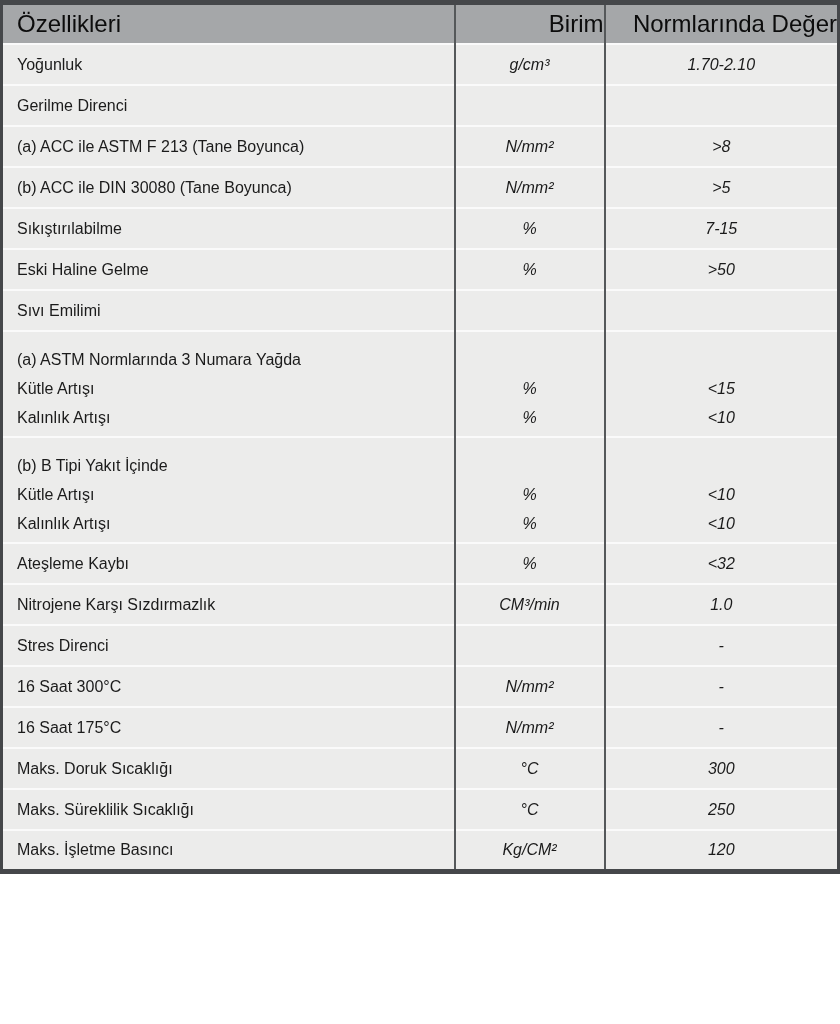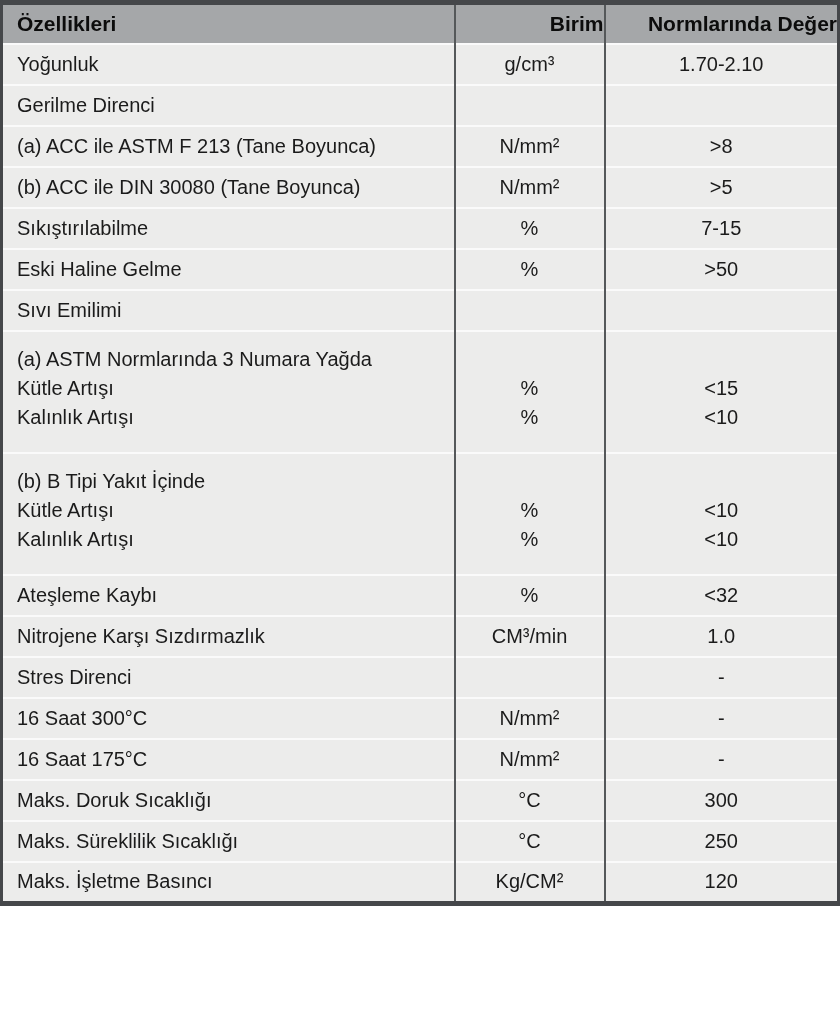--- a/index.html
+++ b/index.html
@@ -23,50 +23,50 @@
     border-bottom-width: 5px;
     box-sizing: border-box;
   }
   col.c-property { width: 453px; }
   col.c-unit     { width: 150px; }
   col.c-value    { width: 234px; }
 
   thead th {
     background: var(--header-bg, #a5a7a9);
     height: 38px;
-    font-size: 21px;
-    font-weight: bold;
+    font-size: 24px;
+    font-weight: normal;
     color: var(--header-text, #0c0c0c);
     border-left: 2px solid var(--col-divider, #55585a);
     vertical-align: middle;
     padding: 0;
   }
   thead th:first-child { border-left: none; }
   thead th.col-property { text-align: left; padding-left: 14px; }
   thead th.col-unit, thead th.col-value { text-align: right; }
 
   tbody td {
     background: var(--row-bg, #ececeb);
-    font-size: 20px;
+    font-size: 16px;
     color: var(--body-text, #1b1b1b);
     border-left: 2px solid var(--col-divider, #55585a);
     border-top: 2px solid var(--row-separator, #fafafa);
     vertical-align: middle;
     padding: 0;
   }
   tbody td:first-child { border-left: none; }
   tbody tr { height: 41px; }
   tbody tr.tall { height: auto; }
   tbody tr.tall td {
     vertical-align: top;
     padding-top: 13px;
-    padding-bottom: 20px;
+    padding-bottom: 4px;
   }
   td.col-property { text-align: left; padding-left: 14px; }
-  td.col-unit, td.col-value { text-align: center; }
+  td.col-unit, td.col-value { text-align: center; font-style: italic; }
   .line {
     line-height: 29px;
     min-height: 29px;
     white-space: nowrap;
   }
 </style>
 </head>
 <body style="--outer-border: #45474a; --col-divider: #55585a; --row-separator: #fafafa; --header-bg: #a5a7a9; --header-text: #0c0c0c; --row-bg: #ececeb; --body-text: #1b1b1b;">
 
 <div id="page">

